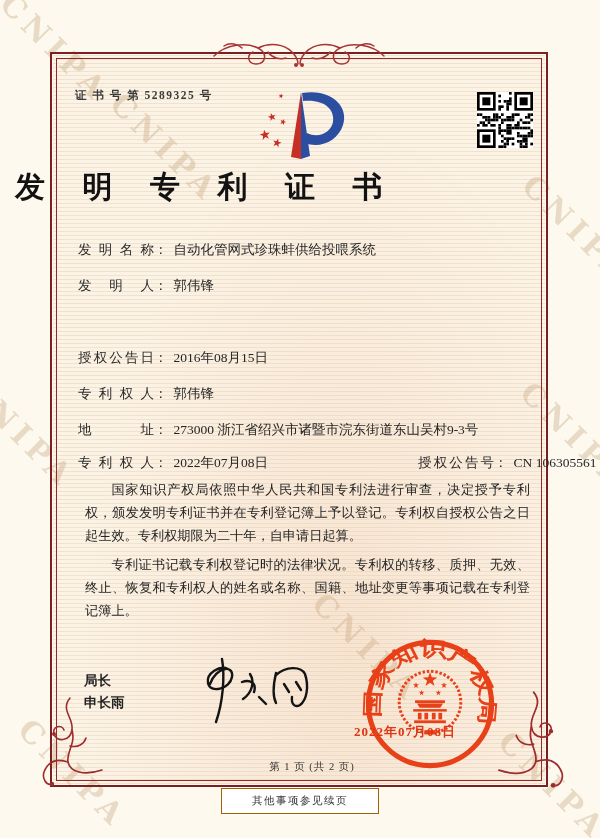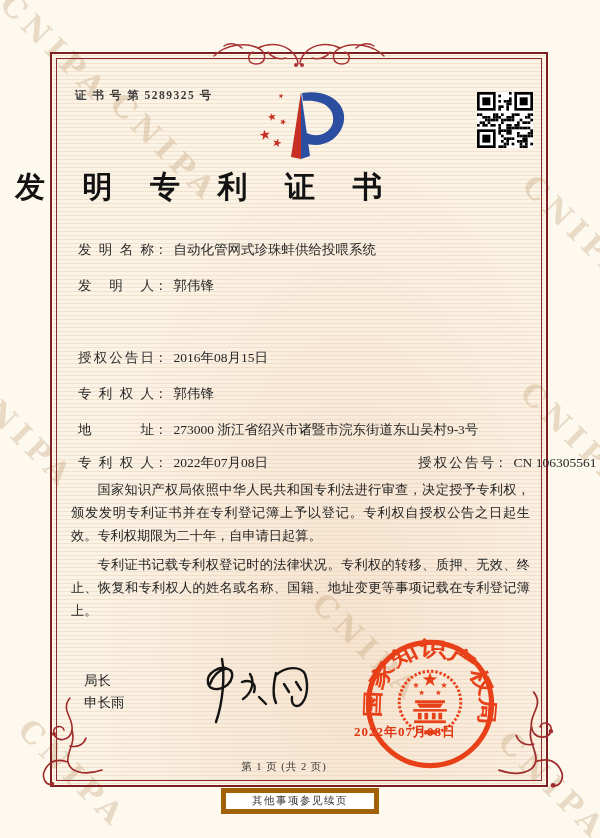--- a/index.html
+++ b/index.html
@@ -51,39 +51,39 @@
     color:#2b2b2b;vertical-align:top;
   }
   .fcolon{display:inline-block;margin-right:6px;}
   .fvalue{color:#262626;}
   .grant2{position:absolute;left:340px;top:0;}
   
   .body-text{
     position:absolute;left:71px;top:478px;width:459px;
     font-size:13.2px;line-height:23px;text-align:justify;color:#252525;
   }
-  .body-text p{margin:0 0 6px 0;text-indent:2em;}
+  .body-text p{margin:0 0 6px 14px;text-indent:2em;}
   
   .signer{position:absolute;left:84px;font-family:"Liberation Sans","DejaVu Sans",sans-serif;
-    font-weight:400;font-size:13.5px;color:#222;}
+    font-weight:700;font-size:13.5px;color:#222;}
   .sig-svg{position:absolute;left:180px;top:652px;}
   
   .seal-svg{position:absolute;left:360px;top:634px;opacity:.95;}
   .seal-date{
     position:absolute;left:354px;top:723px;font-size:13px;font-weight:600;
     color:#de3512;letter-spacing:1px;white-space:nowrap;
   }
   
   .page-num{
     position:absolute;left:0;top:760px;width:568px;text-align:center;
-    font-size:10.5px;letter-spacing:1px;color:#333;
+    font-size:10.5px;letter-spacing:1px;color:#333;padding-left:28px;
   }
   .note-box{
     position:absolute;left:221px;top:788px;width:158px;height:26px;
-    background:#ffffff;border:5px solid #a16207;box-sizing:border-box;
+    background:#ffffff;border:1px solid #a16207;box-sizing:border-box;
     display:flex;align-items:center;justify-content:center;
     font-size:10.5px;letter-spacing:1.5px;color:#333;
   }
 </style>
 </head>
 <body>
 
 <div id="cert">
 
   <div class="paper-texture"></div>

